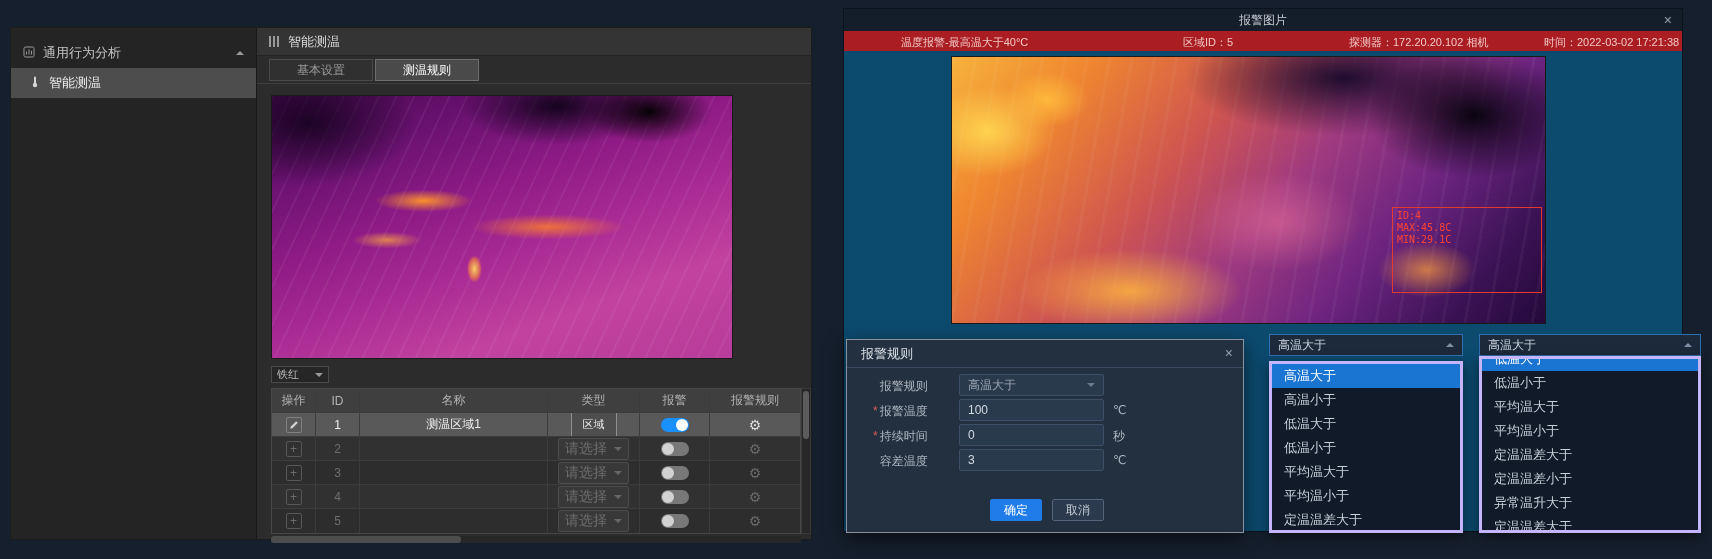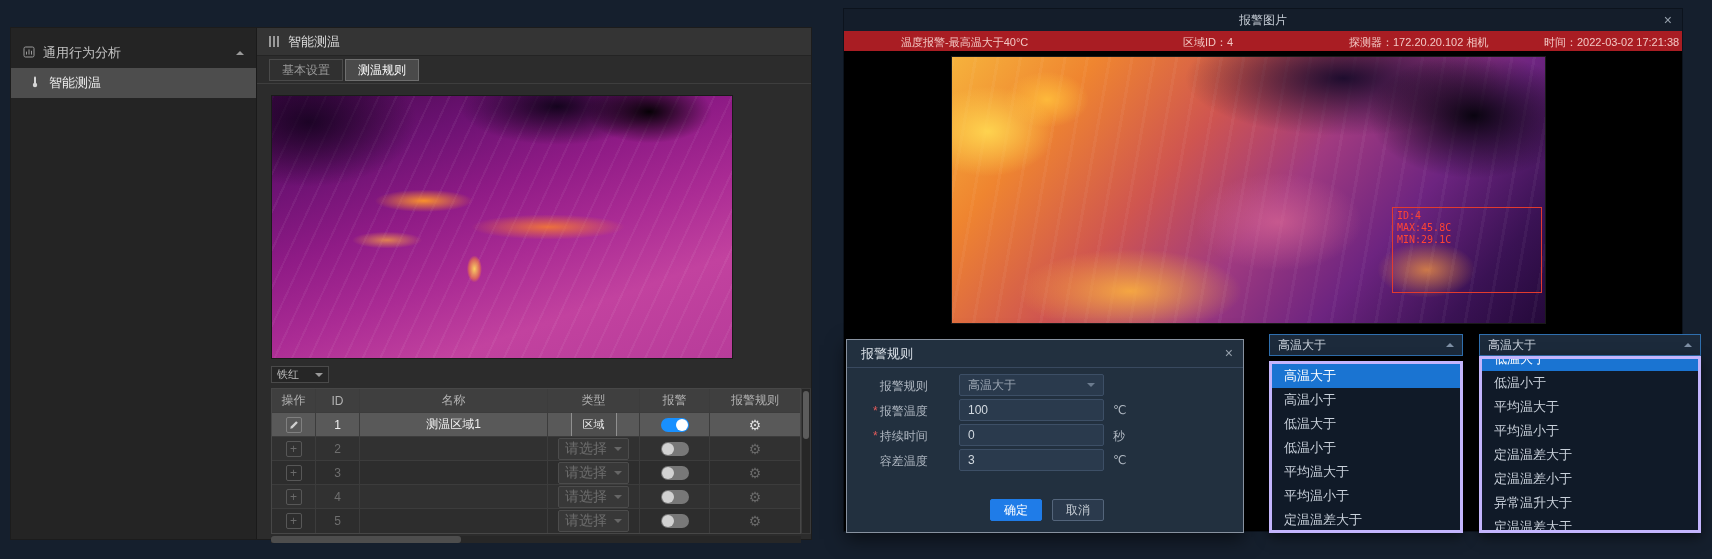--- a/index.html
+++ b/index.html
@@ -16,21 +16,21 @@
   .side-item.child{padding-left:18px}
   .si-spacer{flex:1}
   .caret-up{width:0;height:0;border-left:4px solid transparent;border-right:4px solid transparent;border-bottom:4px solid #9a9a9a}
   .caret-down{width:0;height:0;border-left:4px solid transparent;border-right:4px solid transparent;border-top:4px solid #9a9a9a}
 
   .lmain{position:absolute;left:246px;top:0;right:0;bottom:0}
   .lheader{height:28px;background:#343434;display:flex;align-items:center;gap:9px;padding:0 12px;color:#dcdcdc;font-size:13px;border-bottom:1px solid #242424}
   .bars-icon{display:inline-flex;gap:2px}
   .bars-icon i{width:2px;height:11px;background:#9a9a9a;display:block}
   .tabs{height:28px;display:flex;align-items:center;gap:2px;padding-left:12px;background:#2c2c2c;border-bottom:1px solid #3e3e3e}
-  .tab{height:22px;line-height:20px;padding:0 12px;font-size:12px;color:#9a9a9a;border:1px solid #4a4a4a;background:#303030;cursor:pointer}
+  .tab{height:22px;line-height:20px;padding:0 27px;font-size:12px;color:#9a9a9a;border:1px solid #4a4a4a;background:#303030;cursor:pointer}
   .tab.active{background:#4a4a4a;color:#fff;border-color:#6e6e6e}
   .lcontent{position:absolute;top:57px;left:0;right:0;bottom:0}
 
   .thermal{border:1px solid #1a1a1a}
   .thermal-left{position:absolute;left:14px;top:10px;width:462px;height:264px;
     background:
       radial-gradient(90px 45px at 82% 6%, rgba(0,0,0,.95), rgba(0,0,0,0) 70%),
       radial-gradient(140px 55px at 62% 4%, rgba(10,2,20,.9), rgba(0,0,0,0) 70%),
       radial-gradient(150px 90px at 8% 10%, rgba(18,2,28,.85), rgba(0,0,0,0) 72%),
       radial-gradient(70px 16px at 33% 40%, rgba(255,150,40,.95), rgba(255,110,40,0) 70%),
@@ -61,21 +61,21 @@
   .toggle.off{background:#787878}
   .toggle.off i{position:absolute;left:1px;top:1px;width:12px;height:12px;border-radius:50%;background:#d2d2d2}
   .gear{font-family:"DejaVu Sans",sans-serif;font-size:14px;color:#dedede;cursor:pointer;line-height:1}
   .gear.dim-g{color:#686868}
   .vscroll{position:absolute;left:544px;top:303px;width:10px;height:146px;background:#272727;border:1px solid #3a3a3a}
   .vscroll i{display:block;margin:2px auto 0;width:6px;height:48px;background:#5c5c5c;border-radius:3px}
   .hscroll{position:absolute;left:14px;top:451px;width:530px;height:7px;background:#272727}
   .hscroll i{display:block;width:190px;height:7px;background:#4d4d4d;border-radius:3px}
 
   
-  .rwin{position:absolute;left:843px;top:8px;width:840px;height:524px;background:#000000;border:1px solid #0c131d}
+  .rwin{position:absolute;left:843px;top:8px;width:840px;height:524px;background:#0c4a6e;border:1px solid #0c131d}
   .rtitle{height:22px;background:#141d2a;display:flex;align-items:center;justify-content:center;color:#c6cdd6;font-size:12px;position:relative}
   .close{color:#97a1ad;font-size:14px;line-height:1;cursor:pointer}
   .rtitle .close{position:absolute;right:10px;top:4px}
   .redbar{position:absolute;left:0;top:22px;right:0;height:20px;background:#a91d23;color:#f2c7c3;font-size:11px}
   .redbar span{position:absolute;top:4px;white-space:nowrap}
   .rb-msg{left:57px}.rb-region{left:339px}.rb-detector{left:505px}.rb-time{left:700px}
   .thermal-right{position:absolute;left:107px;top:47px;width:595px;height:268px;
     background:
       radial-gradient(150px 90px at 88% 22%, rgba(4,2,10,.95), rgba(0,0,0,0) 70%),
       radial-gradient(220px 80px at 66% 8%, rgba(18,8,40,.92), rgba(0,0,0,0) 72%),
@@ -302,21 +302,21 @@
   </div>
 
   <div class="rwin">
     <div class="rtitle">
       <span>报警图片</span>
       <span class="close">×</span>
     </div>
 
     <div class="redbar">
       <span class="rb-msg">温度报警-最高温大于40°C</span>
-      <span class="rb-region">区域ID：4</span>
+      <span class="rb-region">区域ID：5</span>
       <span class="rb-detector">探测器：172.20.20.102 相机</span>
       <span class="rb-time">时间：2022-03-02 17:21:38</span>
     </div>
 
     <div class="thermal thermal-right">
       <div class="anno-box">
         <div>ID:4</div>
         <div>MAX:45.8C</div>
         <div>MIN:29.1C</div>
       </div>

